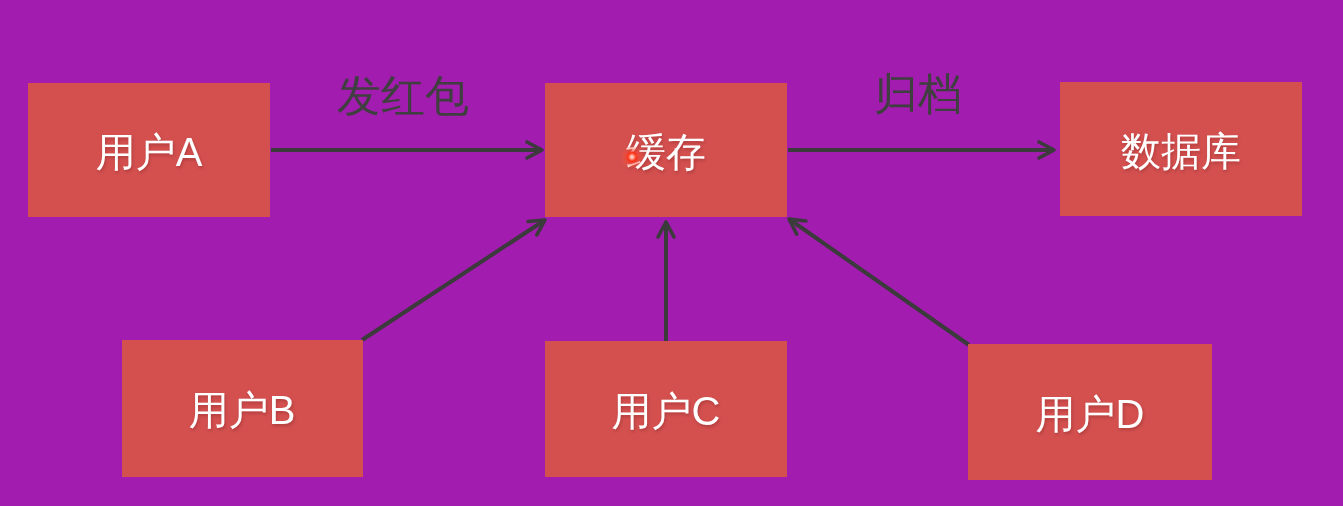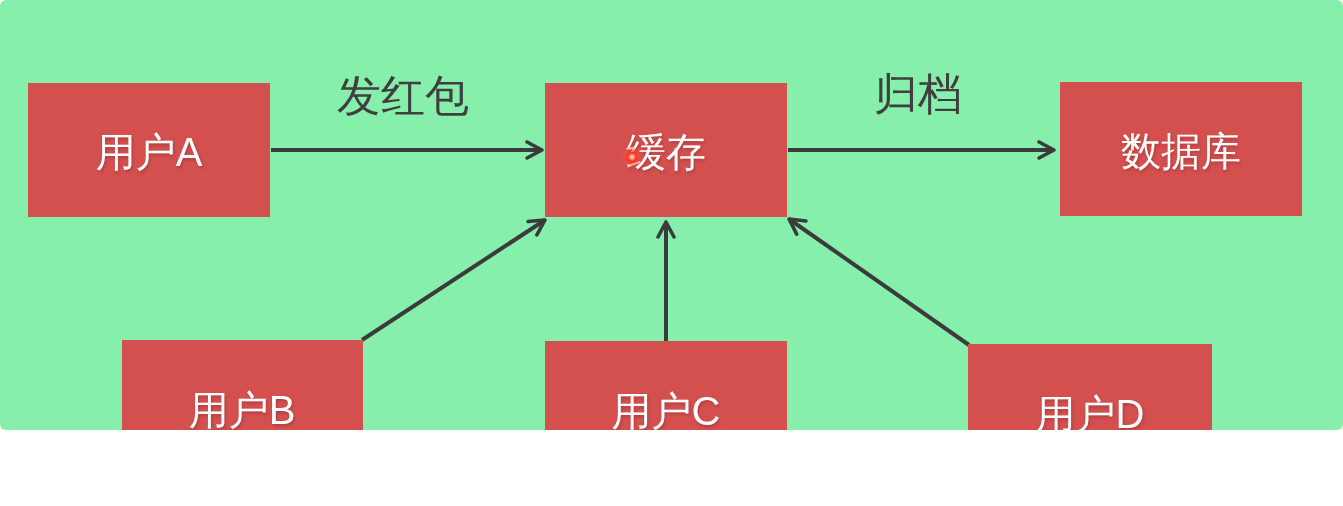--- a/index.html
+++ b/index.html
@@ -4,24 +4,23 @@
 <style>
   html, body {
     margin: 0;
     padding: 0;
     background: #ffffff;
     font-family: "Liberation Sans", "DejaVu Sans", sans-serif;
   }
   .stage {
     position: relative;
     width: 1343px;
-    height: 430px;
-    background: #86efac;
+    height: 506px;
+    background: #a21caf;
     overflow: hidden;
-    border-radius: 6px;
   }
   svg { display: block; }
   .node-label {
     font-family: "Liberation Sans", "DejaVu Sans", sans-serif;
     font-size: 40px;
     filter: drop-shadow(1px 2px 1.5px rgba(100, 20, 20, 0.30));
   }
   .edge-label {
     font-family: "Liberation Sans", "DejaVu Sans", sans-serif;
     font-size: 44px;

